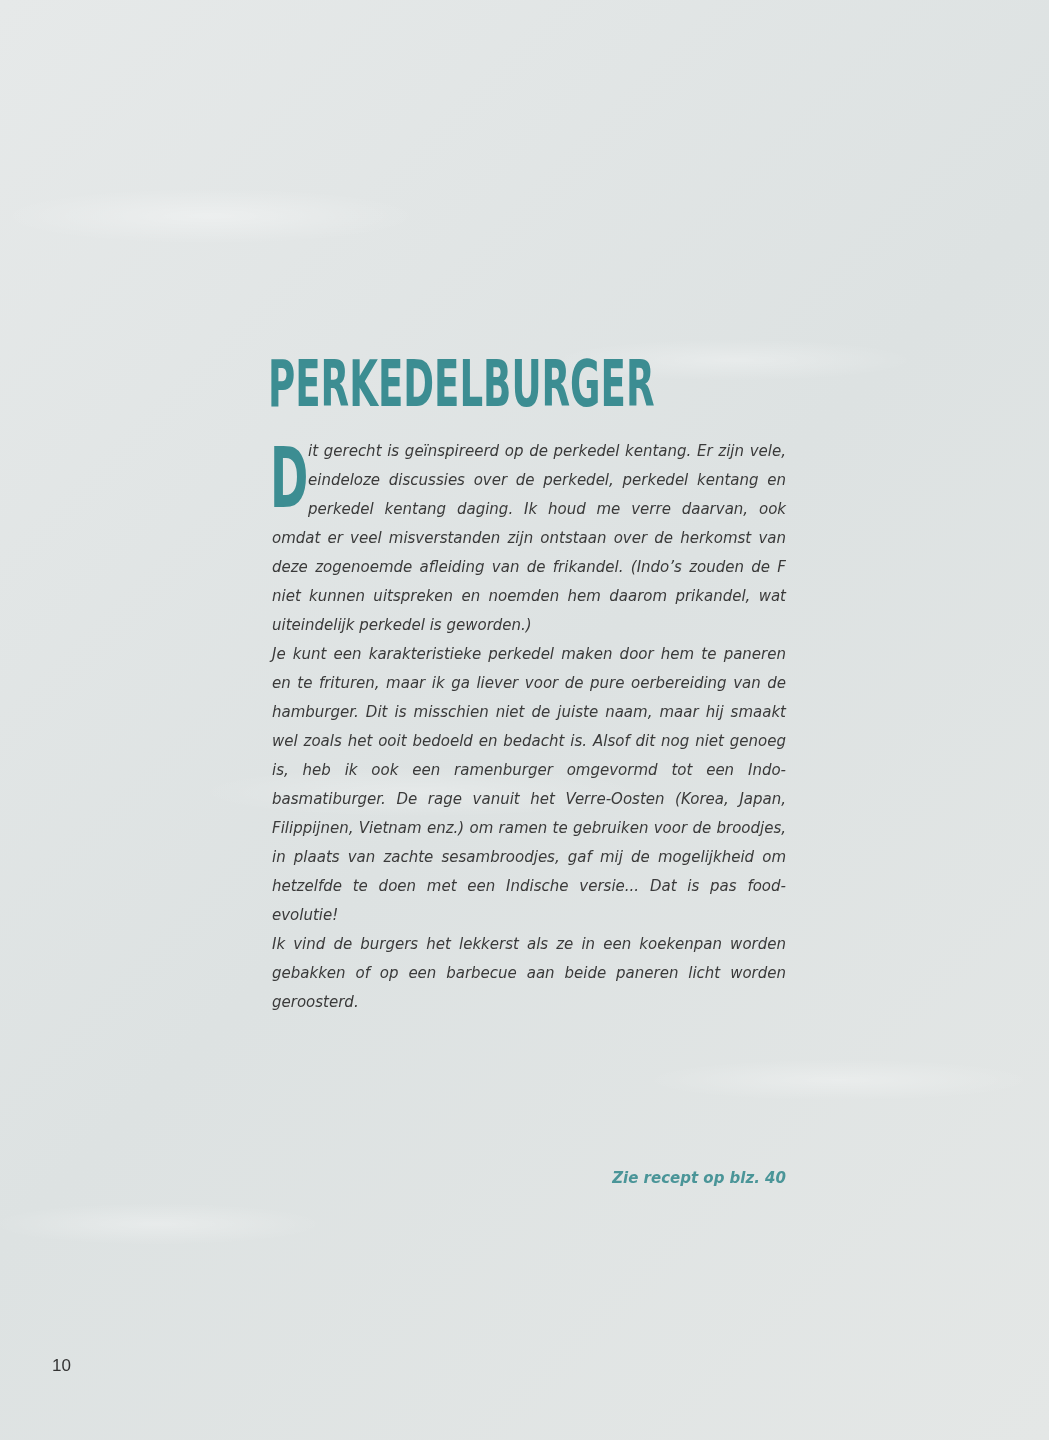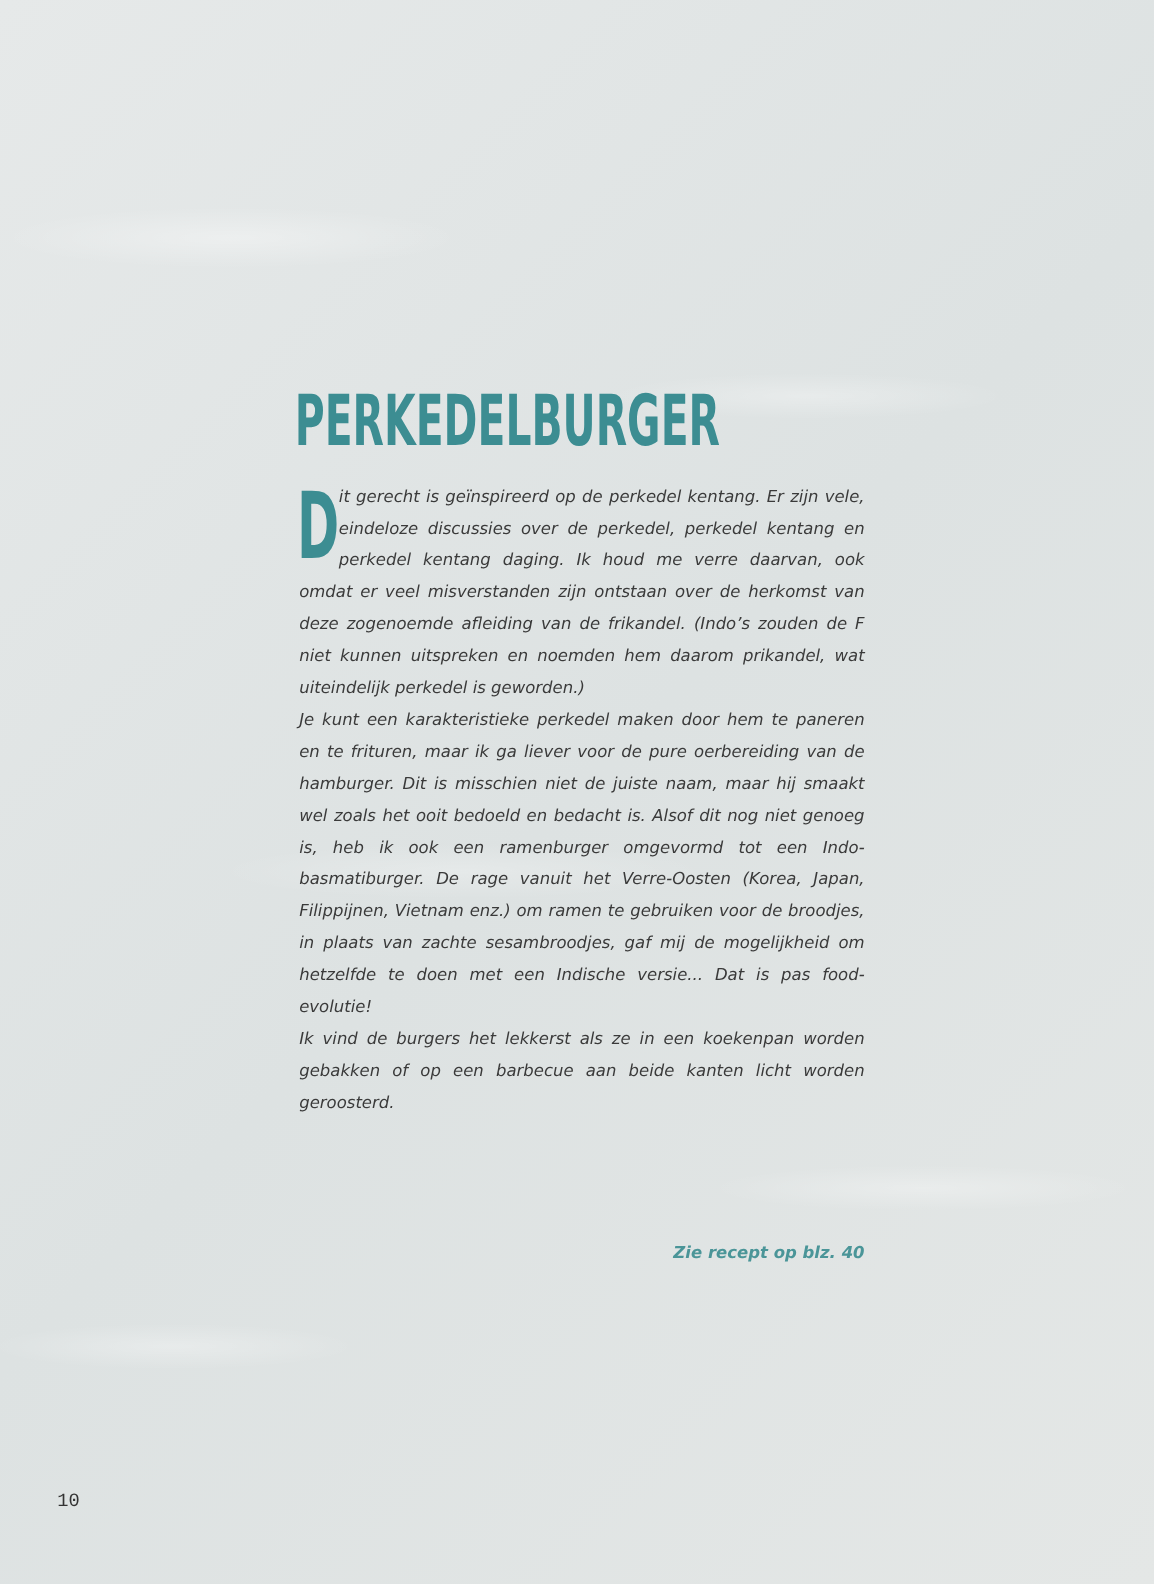--- a/index.html
+++ b/index.html
@@ -28,35 +28,35 @@
     font-size: 15px; line-height: 29px; color: #3a3a3a;
     text-align: justify;
   }
   .body-text p { margin: 0; }
   .dropcap {
     float: left; font-family: "DejaVu Sans", sans-serif; font-style: normal; font-weight: bold;
     color: #3c8d92; font-size: 84px; line-height: 78px; height: 80px;
     margin: 2px 6px 0 -2px; transform: scaleX(0.55); transform-origin: left top; width: 32px;
   }
   .ref {
-    position: absolute; right: 263px; top: 1125px;
+    position: absolute; right: 263px; top: 1164px;
     font-family: "DejaVu Sans", sans-serif; font-style: italic; font-weight: bold;
     font-size: 15px; color: #4a9598; line-height: 29px; text-align: center;
   }
   .page-number {
     position: absolute; left: 52px; top: 1356px;
-    font-family: Liberation Mono, monospace; font-size: 17px; color: #333;
+    font-family: Liberation Sans, sans-serif; font-size: 17px; color: #333;
   }
 </style>
 </head>
 <body>
 
 <div class="title">PERKEDELBURGER</div>
 
 <div class="body-text">
   <p><span class="dropcap">D</span><span>it gerecht is geïnspireerd op de perkedel kentang. Er zijn vele, eindeloze discussies over de perkedel, perkedel kentang en perkedel kentang daging. Ik houd me verre daarvan, ook omdat er veel misverstanden zijn ontstaan over de herkomst van deze zogenoemde afleiding van de frikandel. (Indo’s zouden de F niet kunnen uitspreken en noemden hem daarom prikandel, wat uiteindelijk perkedel is geworden.)</span></p>
   <p>Je kunt een karakteristieke perkedel maken door hem te paneren en te frituren, maar ik ga liever voor de pure oerbereiding van de hamburger. Dit is misschien niet de juiste naam, maar hij smaakt wel zoals het ooit bedoeld en bedacht is. Alsof dit nog niet genoeg is, heb ik ook een ramenburger omgevormd tot een Indo-basmatiburger. De rage vanuit het Verre-Oosten (Korea, Japan, Filippijnen, Vietnam enz.) om ramen te gebruiken voor de broodjes, in plaats van zachte sesambroodjes, gaf mij de mogelijkheid om hetzelfde te doen met een Indische versie... Dat is pas food-evolutie!</p>
-  <p>Ik vind de burgers het lekkerst als ze in een koekenpan worden gebakken of op een barbecue aan beide kanten licht worden geroosterd.</p>
+  <p>Ik vind de burgers het lekkerst als ze in een koekenpan worden gebakken of op een barbecue aan beide paneren licht worden geroosterd.</p>
 </div>
 
 <div class="ref">Zie recept op blz. 40</div>
 
 <div class="page-number">10</div>
 
 </body></html>

